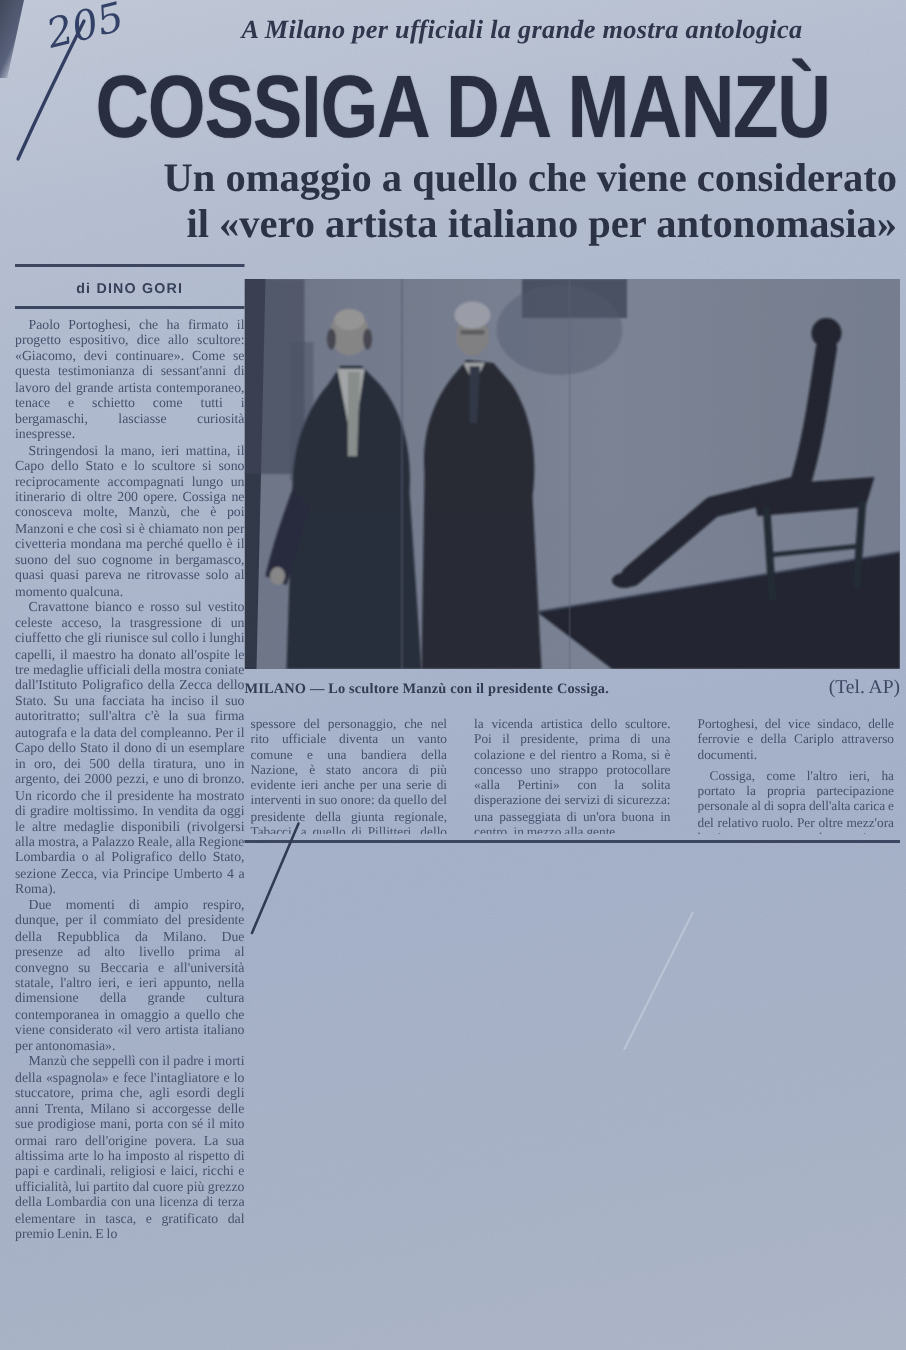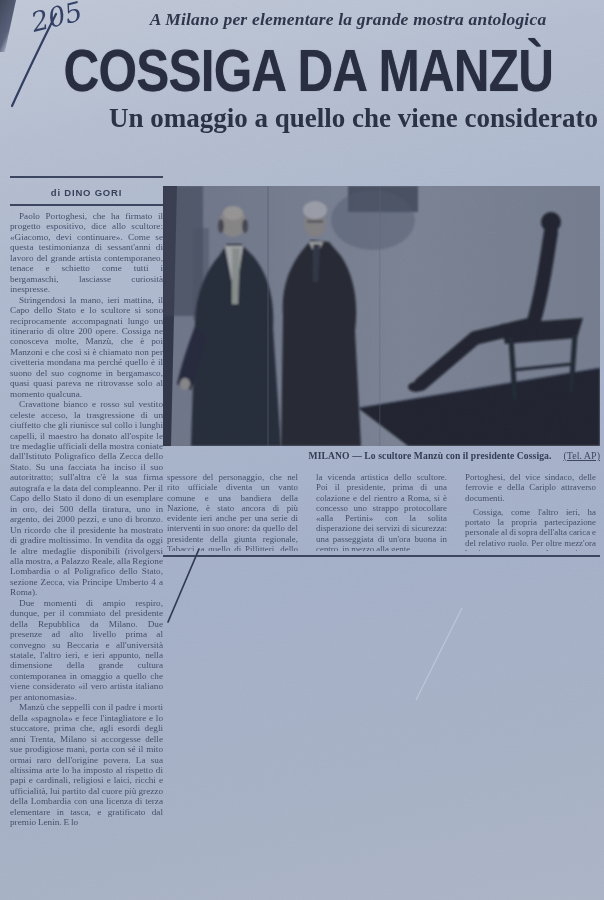--- a/index.html
+++ b/index.html
@@ -28,46 +28,47 @@
   .byline{font-family:"Liberation Sans","DejaVu Sans",sans-serif;font-weight:bold;
     font-size:9.5px;letter-spacing:.8px;color:#323b54;}
   .body-text{margin-top:5px;height:692px;overflow:hidden;}
   .body-text p{margin:0;text-align:justify;text-indent:9px;
     font-size:9.2px;line-height:10.45px;color:#424c68;
     hyphens:auto;-webkit-hyphens:auto;word-spacing:-0.4px;}
   
   .right-col{position:absolute;left:163px;top:186px;width:437px;}
   .photo{position:relative;width:437px;height:260px;overflow:hidden;}
   .photo svg{display:block;}
-  .caption-row{margin-top:4px;display:flex;justify-content:flex-end;align-items:baseline;gap:12px;}
+  .caption-row{margin-top:4px;display:flex;justify-content:space-between;align-items:baseline;gap:12px;}
   .caption{font-weight:bold;font-size:9.6px;color:#2e374e;letter-spacing:.1px;}
-  .credit{font-size:10px;color:#3a4460;text-decoration:underline;}
+  .credit{font-size:13px;color:#3a4460;}
   .bottom-cols{margin-top:7px;display:flex;gap:10px;}
   .bcol{flex:1 1 0;height:83px;overflow:hidden;}
   .bcol p{margin:4px;text-align:justify;font-size:8.9px;line-height:10.3px;color:#424c68;
     hyphens:auto;-webkit-hyphens:auto;word-spacing:-0.3px;}
   .bcol p + p{text-indent:8px;}
   .end-rule{margin-top:4px;border-top:2px solid #39425c;width:100%;}
   
   .pen-overlay,.noise-overlay{position:absolute;left:0;top:0;pointer-events:none;}
   .noise-overlay{opacity:.09;}
 </style>
 </head>
 <body>
 
 <div class="page">
 
   <div class="corner-shadow"></div>
 
-  <div class="kicker">A Milano per elementare la grande mostra antologica</div>
+  <div class="kicker">A Milano per ufficiali la grande mostra antologica</div>
 
   <h1 class="headline"><span class="headline-inner">COSSIGA DA MANZÙ</span></h1>
 
   <div class="subhead">
     <div>Un omaggio a quello che viene considerato</div>
+    <div>il «vero artista italiano per antonomasia»</div>
   </div>
 
   <div class="left-col">
     <div class="byline-box">
       <span class="byline">di DINO GORI</span>
     </div>
     <div class="body-text" lang="it">
       <p>Paolo Portoghesi, che ha firmato il progetto espositivo, dice allo scultore: «Giacomo, devi continuare». Come se questa testimonianza di sessant'anni di lavoro del grande artista contemporaneo, tenace e schietto come tutti i bergamaschi, lasciasse curiosità inespresse.</p>
       <p>Stringendosi la mano, ieri mattina, il Capo dello Stato e lo scultore si sono reciprocamente accompagnati lungo un itinerario di oltre 200 opere. Cossiga ne conosceva molte, Manzù, che è poi Manzoni e che così si è chiamato non per civetteria mondana ma perché quello è il suono del suo cognome in bergamasco, quasi quasi pareva ne ritrovasse solo al momento qualcuna.</p>
       <p>Cravattone bianco e rosso sul vestito celeste acceso, la trasgressione di un ciuffetto che gli riunisce sul collo i lunghi capelli, il maestro ha donato all'ospite le tre medaglie ufficiali della mostra coniate dall'Istituto Poligrafico della Zecca dello Stato. Su una facciata ha inciso il suo autoritratto; sull'altra c'è la sua firma autografa e la data del compleanno. Per il Capo dello Stato il dono di un esemplare in oro, dei 500 della tiratura, uno in argento, dei 2000 pezzi, e uno di bronzo. Un ricordo che il presidente ha mostrato di gradire moltissimo. In vendita da oggi le altre medaglie disponibili (rivolgersi alla mostra, a Palazzo Reale, alla Regione Lombardia o al Poligrafico dello Stato, sezione Zecca, via Principe Umberto 4 a Roma).</p>

